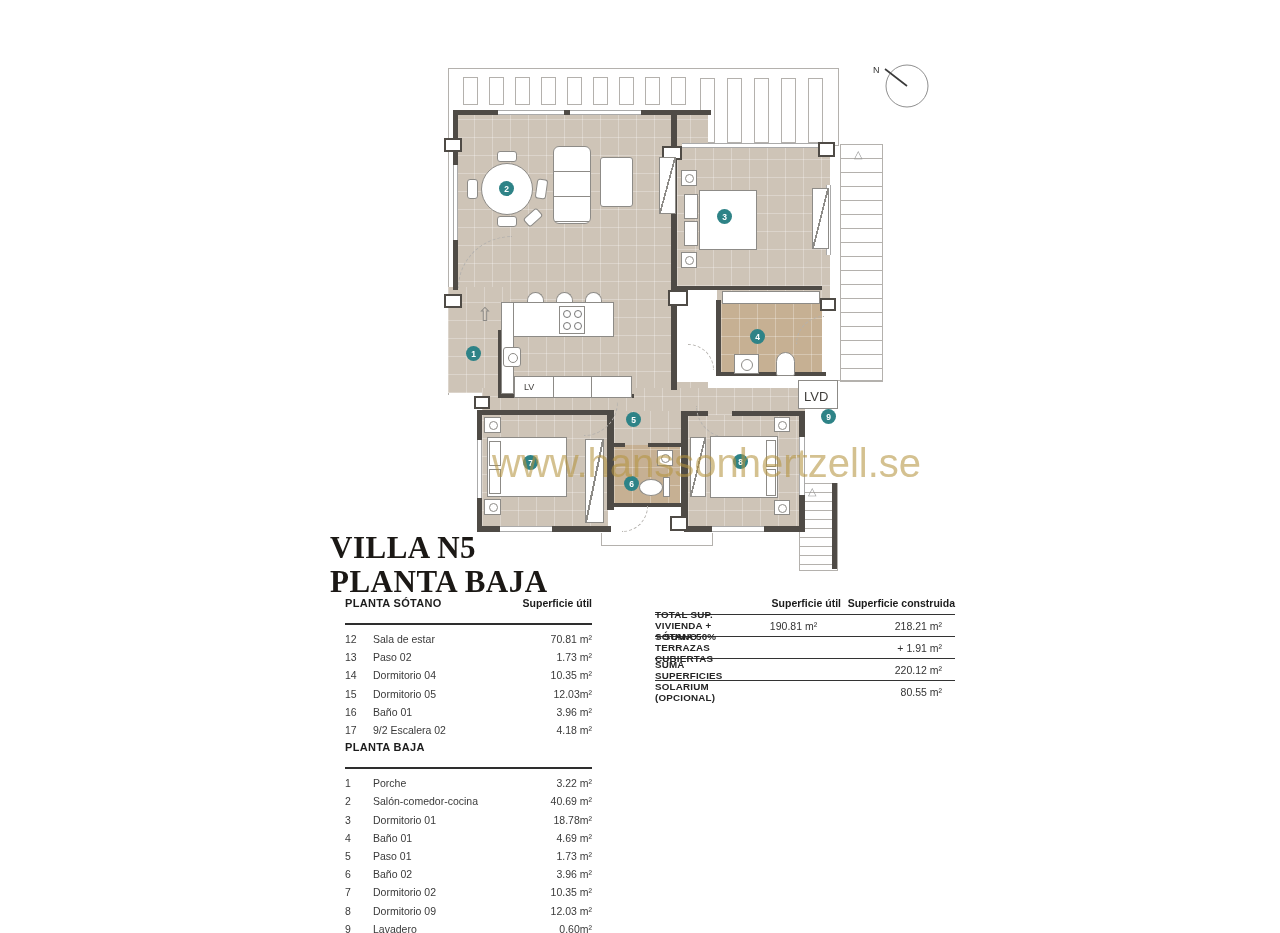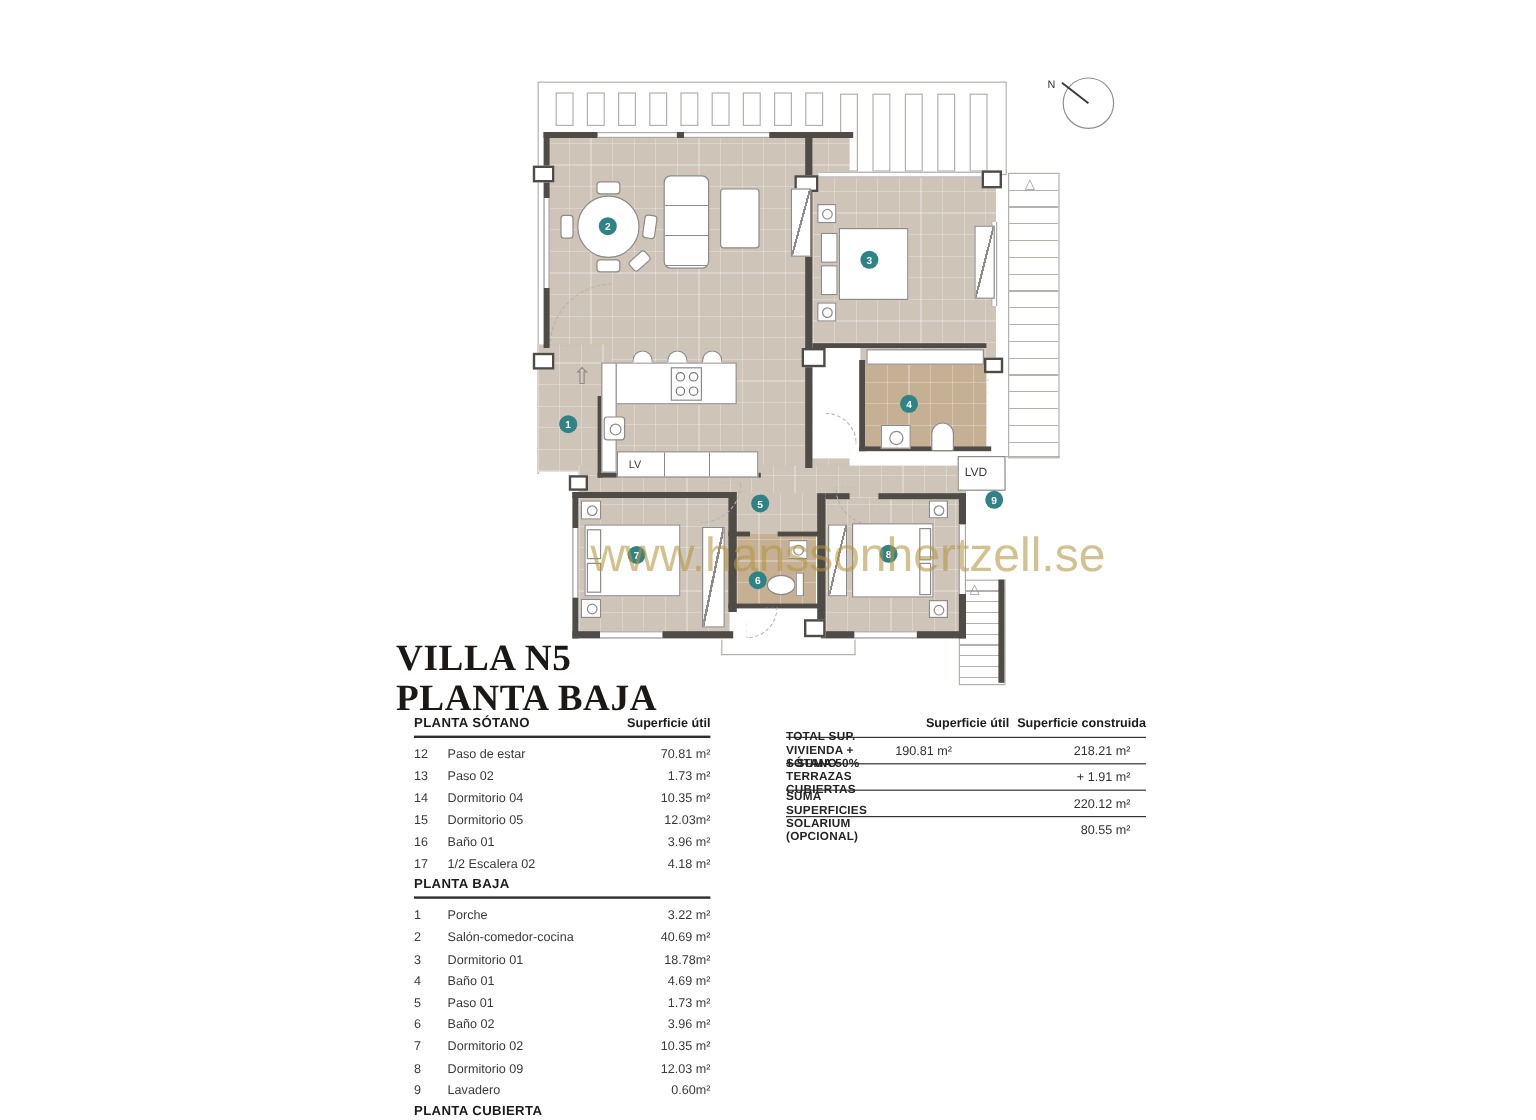--- a/index.html
+++ b/index.html
@@ -32,38 +32,38 @@
   .porch-arrow{position:absolute;color:#8d8b87;font-size:19px;line-height:19px;}
   
   .watermark{position:absolute;left:492px;top:441px;font:400 40px "Liberation Sans",sans-serif;
              color:rgba(181,149,63,.58);letter-spacing:0px;white-space:nowrap;}
   
   .title{position:absolute;left:330px;top:531px;font-family:"Liberation Serif",serif;font-weight:700;
          color:#1b1815;font-size:31px;line-height:34px;letter-spacing:.5px;}
   
   .lt{position:absolute;left:345px;top:597px;width:247px;}
   .lt-header{display:flex;justify-content:space-between;align-items:flex-start;
-             border-bottom:2px solid #2e2e2e;padding-bottom:4px;}
+             border-bottom:2px solid #2e2e2e;padding-bottom:14px;}
   .lt-header .h{font:700 11px "Liberation Sans",sans-serif;letter-spacing:.3px;color:#1c1c1c;}
   .lt-header .vh{font:700 10.5px "Liberation Sans",sans-serif;color:#1c1c1c;}
   .lt-rows{padding:5px 0 2px;}
   .lt-row{display:flex;align-items:center;height:18.2px;font:400 10.5px "Liberation Sans",sans-serif;color:#3a3a3a;}
   .lt-row .num{width:28px;}
   .lt-row .name{flex:1;}
   .lt-row .val{text-align:right;}
   
   .rt{position:absolute;left:655px;top:597px;width:300px;}
   .rt-head{display:flex;align-items:flex-end;border-bottom:1.5px solid #333;padding-bottom:5px;}
   .rt-head .sp{flex:1;}
   .rt-head .c1{width:95px;text-align:right;font:700 10.5px "Liberation Sans",sans-serif;color:#1c1c1c;}
   .rt-head .c2{width:114px;text-align:right;font:700 10.5px "Liberation Sans",sans-serif;color:#1c1c1c;}
   .rt-row{display:flex;align-items:center;height:21px;border-bottom:1.5px solid #333;}
   .rt-row.last{border-bottom:none;}
   .rt-row .lbl{flex:1;font:700 9.8px "Liberation Sans",sans-serif;letter-spacing:.2px;color:#242424;}
-  .rt-row .c1{width:95px;text-align:left;font:400 10.5px "Liberation Sans",sans-serif;color:#333;}
+  .rt-row .c1{width:95px;text-align:center;font:400 10.5px "Liberation Sans",sans-serif;color:#333;}
   .rt-row .c2{width:114px;text-align:right;font:400 10.5px "Liberation Sans",sans-serif;color:#333;padding-right:13px;box-sizing:border-box;}
 </style>
 </head>
 <body>
 
 <div class="abs" style="left:0;top:0;width:1280px;height:933px;">
 
   <div class="thin" style="left:448px;top:68px;width:389px;height:76px;"></div>
   <div class="thin" style="left:448px;top:144px;width:0px;height:249px;border-right:none;"></div>
 
@@ -137,21 +137,21 @@
   <div class="pillar" style="left:474px;top:396px;width:16px;height:13px;"></div>
   <div class="pillar" style="left:662px;top:146px;width:20px;height:14px;"></div>
   <div class="pillar" style="left:818px;top:142px;width:17px;height:15px;"></div>
   <div class="pillar" style="left:668px;top:290px;width:20px;height:16px;"></div>
   <div class="pillar" style="left:820px;top:298px;width:16px;height:13px;"></div>
   <div class="pillar" style="left:670px;top:516px;width:18px;height:15px;"></div>
 
   <div class="furn" style="left:722px;top:291px;width:98px;height:13px;border-width:1.5px;"></div>
 
   <div class="furn" style="left:798px;top:380px;width:40px;height:29px;border-width:1.5px;"></div>
-  <div class="plan-label" style="left:804px;top:389px;font-size:10px;text-align:center;">LVD</div>
+  <div class="plan-label" style="left:804px;top:389px;font-size:13px;text-align:center;">LVD</div>
 
   <div class="thin" style="left:601px;top:533px;width:110px;height:12px;border-top:none;"></div>
 
   <div class="arc" style="left:458px;top:236px;width:54px;height:52px;border-top:1px dashed #b5b2ae;border-left:1px dashed #b5b2ae;border-top-left-radius:100% 100%;"></div>
   <div class="arc" style="left:584px;top:402px;width:34px;height:34px;border-right:1px dashed #b5b2ae;border-bottom:1px dashed #b5b2ae;border-bottom-right-radius:100% 100%;"></div>
   <div class="arc" style="left:696px;top:406px;width:32px;height:32px;border-left:1px dashed #b5b2ae;border-bottom:1px dashed #b5b2ae;border-bottom-left-radius:100% 100%;"></div>
   <div class="arc" style="left:688px;top:344px;width:26px;height:26px;border-right:1px dashed #b5b2ae;border-top:1px dashed #b5b2ae;border-top-right-radius:100% 100%;"></div>
   <div class="arc" style="left:796px;top:316px;width:28px;height:28px;border-left:1px dashed #b5b2ae;border-top:1px dashed #b5b2ae;border-top-left-radius:100% 100%;"></div>
   <div class="arc" style="left:622px;top:506px;width:26px;height:26px;border-right:1px dashed #b5b2ae;border-bottom:1px dashed #b5b2ae;border-bottom-right-radius:100% 100%;"></div>
 
@@ -255,21 +255,21 @@
 </div>
 
 <div class="lt" id="left-table">
     <div class="lt-header">
       <span class="h">PLANTA SÓTANO</span>
       <span class="vh">Superficie útil</span>
     </div>
     <div class="lt-rows">
       <div class="lt-row">
         <span class="num">12</span>
-        <span class="name">Paso de estar</span>
+        <span class="name">Sala de estar</span>
         <span class="val">70.81 m²</span>
       </div>
       <div class="lt-row">
         <span class="num">13</span>
         <span class="name">Paso 02</span>
         <span class="val">1.73 m²</span>
       </div>
       <div class="lt-row">
         <span class="num">14</span>
         <span class="name">Dormitorio 04</span>
@@ -280,21 +280,21 @@
         <span class="name">Dormitorio 05</span>
         <span class="val">12.03m²</span>
       </div>
       <div class="lt-row">
         <span class="num">16</span>
         <span class="name">Baño 01</span>
         <span class="val">3.96 m²</span>
       </div>
       <div class="lt-row">
         <span class="num">17</span>
-        <span class="name">1/2 Escalera 02</span>
+        <span class="name">9/2 Escalera 02</span>
         <span class="val">4.18 m²</span>
       </div>
     </div>
     <div class="lt-header">
       <span class="h">PLANTA BAJA</span>
     </div>
     <div class="lt-rows">
       <div class="lt-row">
         <span class="num">1</span>
         <span class="name">Porche</span>

